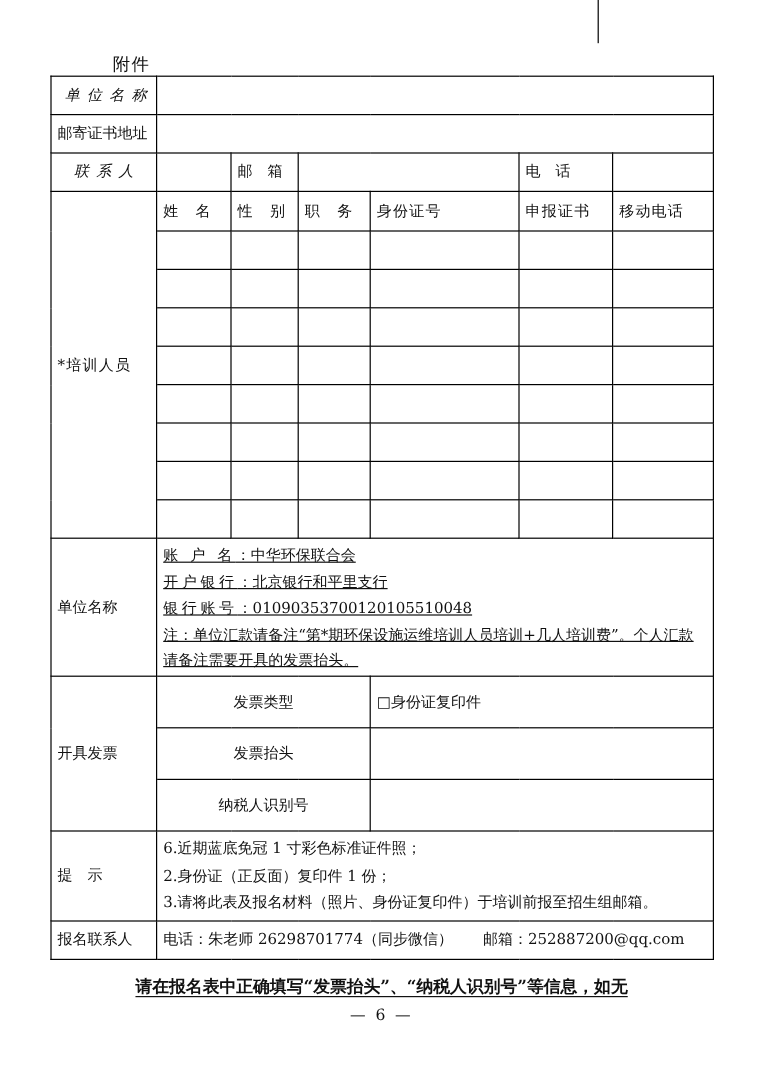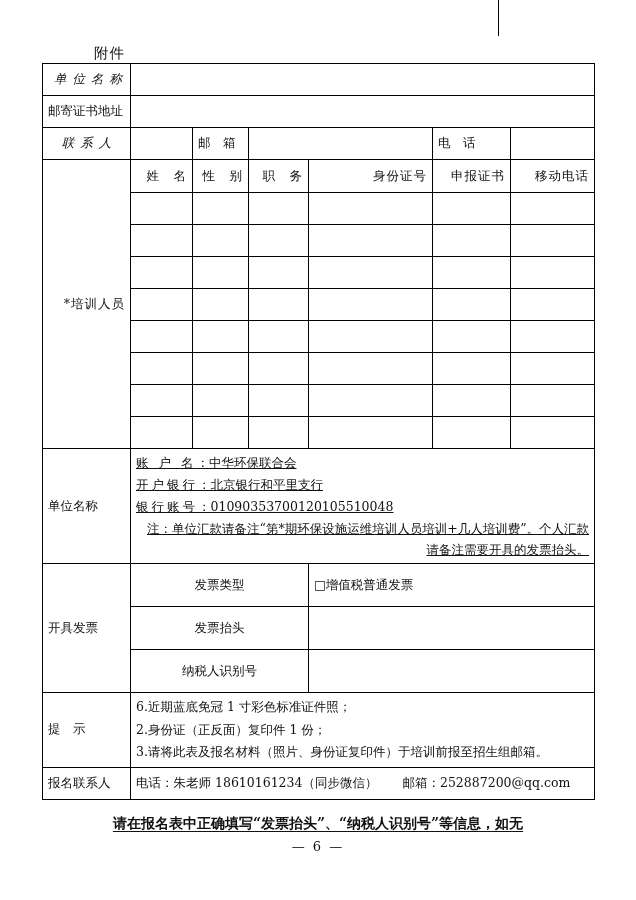--- a/index.html
+++ b/index.html
@@ -64,21 +64,21 @@
     text-align: center;
     letter-spacing: 6px;
     text-indent: 6px;
     white-space: nowrap;
     font-style: italic;
   }
   .h-row td {
     height: 25px;
   }
   .colhead td {
-    text-align: right;
+    text-align: left;
     height: 26px;
     letter-spacing: 1px;
     margin-left: 34px;
   }
   .blank-row td {
     height: 25px;
   }
   .remit-cell {
     padding: 7px 8px 7px 10px;
     line-height: 1.75;
@@ -87,21 +87,20 @@
   }
   .remit-cell .ln {
     white-space: nowrap;
   }
   .remit-cell .ln .k {
     letter-spacing: 3px;
   }
   .remit-cell .note {
     white-space: normal;
     line-height: 1.7;
-    text-align: right;
   }
   .tips-cell {
     padding: 7px 8px 7px 10px;
     line-height: 1.8;
     font-size: 12.5px;
   }
   .contact-cell {
     padding: 5px 8px 5px 10px;
     font-size: 12.5px;
     white-space: nowrap;
@@ -256,21 +255,21 @@
           <div class="ln"><span class="k">账 户 名</span><span>：中华环保联合会</span></div>
           <div class="ln"><span class="k">开户银行</span><span>：北京银行和平里支行</span></div>
           <div class="ln"><span class="k">银行账号</span><span>：01090353700120105510048</span></div>
           <div class="note">注：单位汇款请备注“第*期环保设施运维培训人员培训+几人培训费”。个人汇款请备注需要开具的发票抬头。</div>
         </td>
       </tr>
 
       <tr>
         <td rowspan="3" class="lbl">开具发票</td>
         <td colspan="3" class="invoice-sub">发票类型</td>
-        <td colspan="3" class="checkbox-line">□增值税普通发票</td>
+        <td colspan="3" class="checkbox-line">□身份证复印件</td>
       </tr>
       <tr>
         <td colspan="3" class="invoice-sub">发票抬头</td>
         <td colspan="3"></td>
       </tr>
       <tr>
         <td colspan="3" class="invoice-sub">纳税人识别号</td>
         <td colspan="3"></td>
       </tr>
 
@@ -278,21 +277,21 @@
         <td class="lbl">提　示</td>
         <td colspan="6" class="tips-cell">
           <div>6.近期蓝底免冠 1 寸彩色标准证件照；</div>
           <div>2.身份证（正反面）复印件 1 份；</div>
           <div>3.请将此表及报名材料（照片、身份证复印件）于培训前报至招生组邮箱。</div>
         </td>
       </tr>
 
       <tr class="h-row">
         <td class="lbl">报名联系人</td>
-        <td colspan="6" class="contact-cell">电话：朱老师 18610161234（同步微信）　　邮箱：252887200@qq.com</td>
+        <td colspan="6" class="contact-cell">电话：朱老师 26298701774（同步微信）　　邮箱：252887200@qq.com</td>
       </tr>
     </tbody>
   </table>
 
   <div class="footer-note">
     <div class="u">请在报名表中正确填写“发票抬头”、“纳税人识别号”等信息，如无</div>
 
   </div>
 
   <div class="page-num">— 6 —</div>

